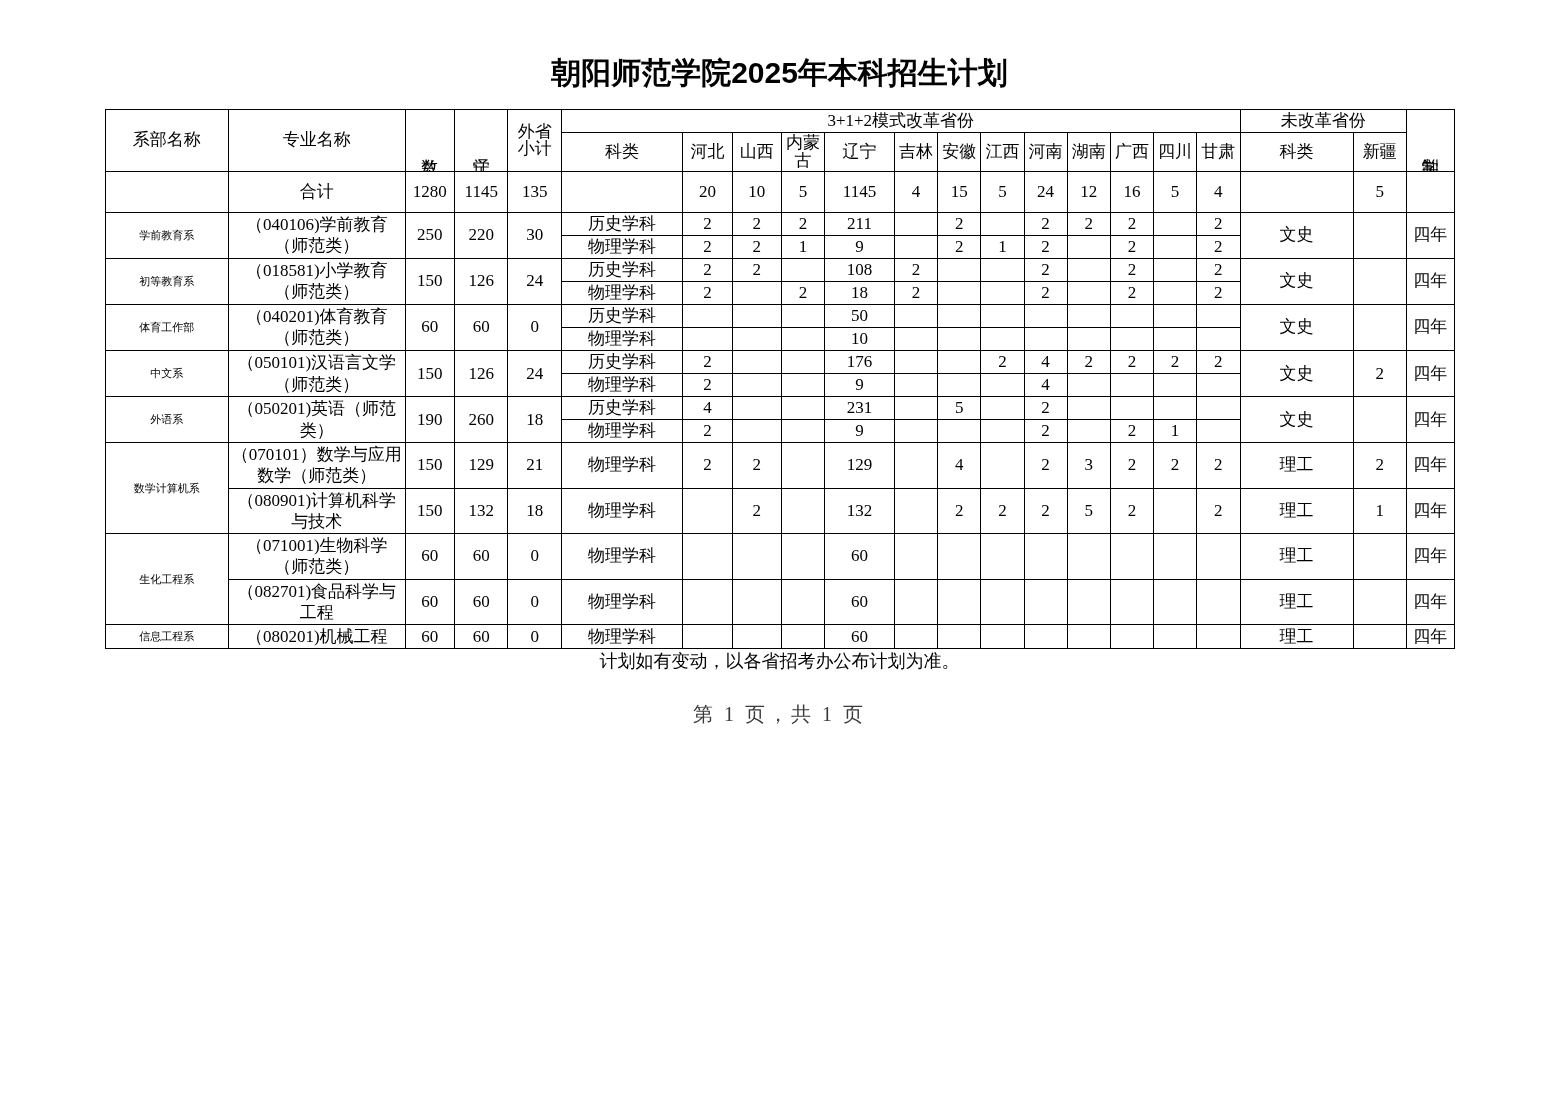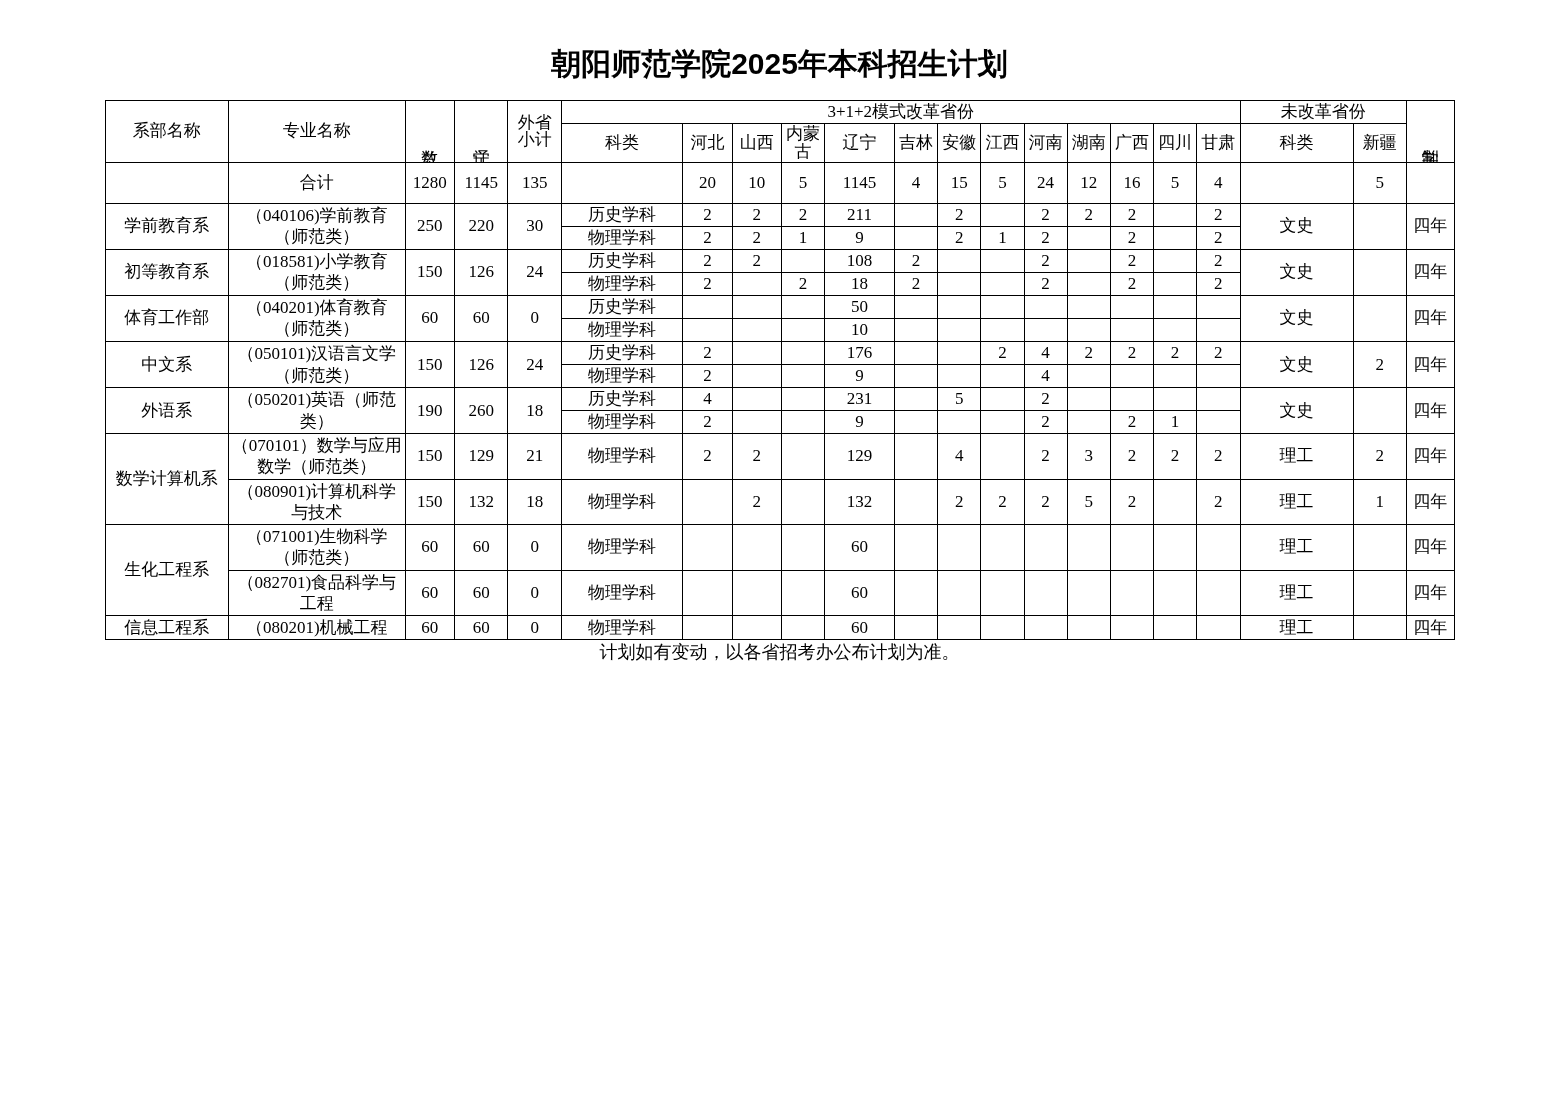--- a/index.html
+++ b/index.html
@@ -18,21 +18,21 @@
     position: relative;
     width: 1559px;
     height: 1102px;
   }
   .doc-title {
     text-align: center;
     font-family: "Liberation Sans", "DejaVu Sans", sans-serif;
     font-weight: bold;
     font-size: 30px;
     letter-spacing: 0px;
-    margin: 3px;
+    margin: 12px;
     padding-top: 44px;
     line-height: 34px;
   }
   .table-wrap {
     padding: 0 0 0 0;
     margin-top: 19px;
     display: flex;
     justify-content: center;
   }
   table.plan {
@@ -60,21 +60,21 @@
     letter-spacing: 0px;
     line-height: 1;
     display: inline-block;
   }
   .narrow-head {
     font-size: 17px;
     padding: 2px 0;
     line-height: 1.05;
   }
   .num { font-size: 17px; }
-  .dept { font-size: 17px; }
+  .dept { font-size: 11px; }
   .major { font-size: 17px; line-height: 1.25; font-family: Liberation Serif, serif; }
   .kelei { font-size: 17px; }
   .sumrow td { height: 38px; }
   .footnote {
     text-align: center;
     font-size: 18px;
     font-family: "Liberation Serif", "DejaVu Serif", serif;
   }
   .pagenum {
     text-align: center;
@@ -487,14 +487,15 @@
             <td class="num"></td>
             <td rowspan="1" class="kelei">理工</td>
             <td rowspan="1" class="num"></td>
             <td rowspan="1">四年</td>
           </tr>
         </tbody>
     </table>
   </div>
 
   <div class="footnote">计划如有变动，以各省招考办公布计划为准。</div>
+  <div class="pagenum">第 1 页，共 1 页</div>
 
 </div>
 
 </body></html>

